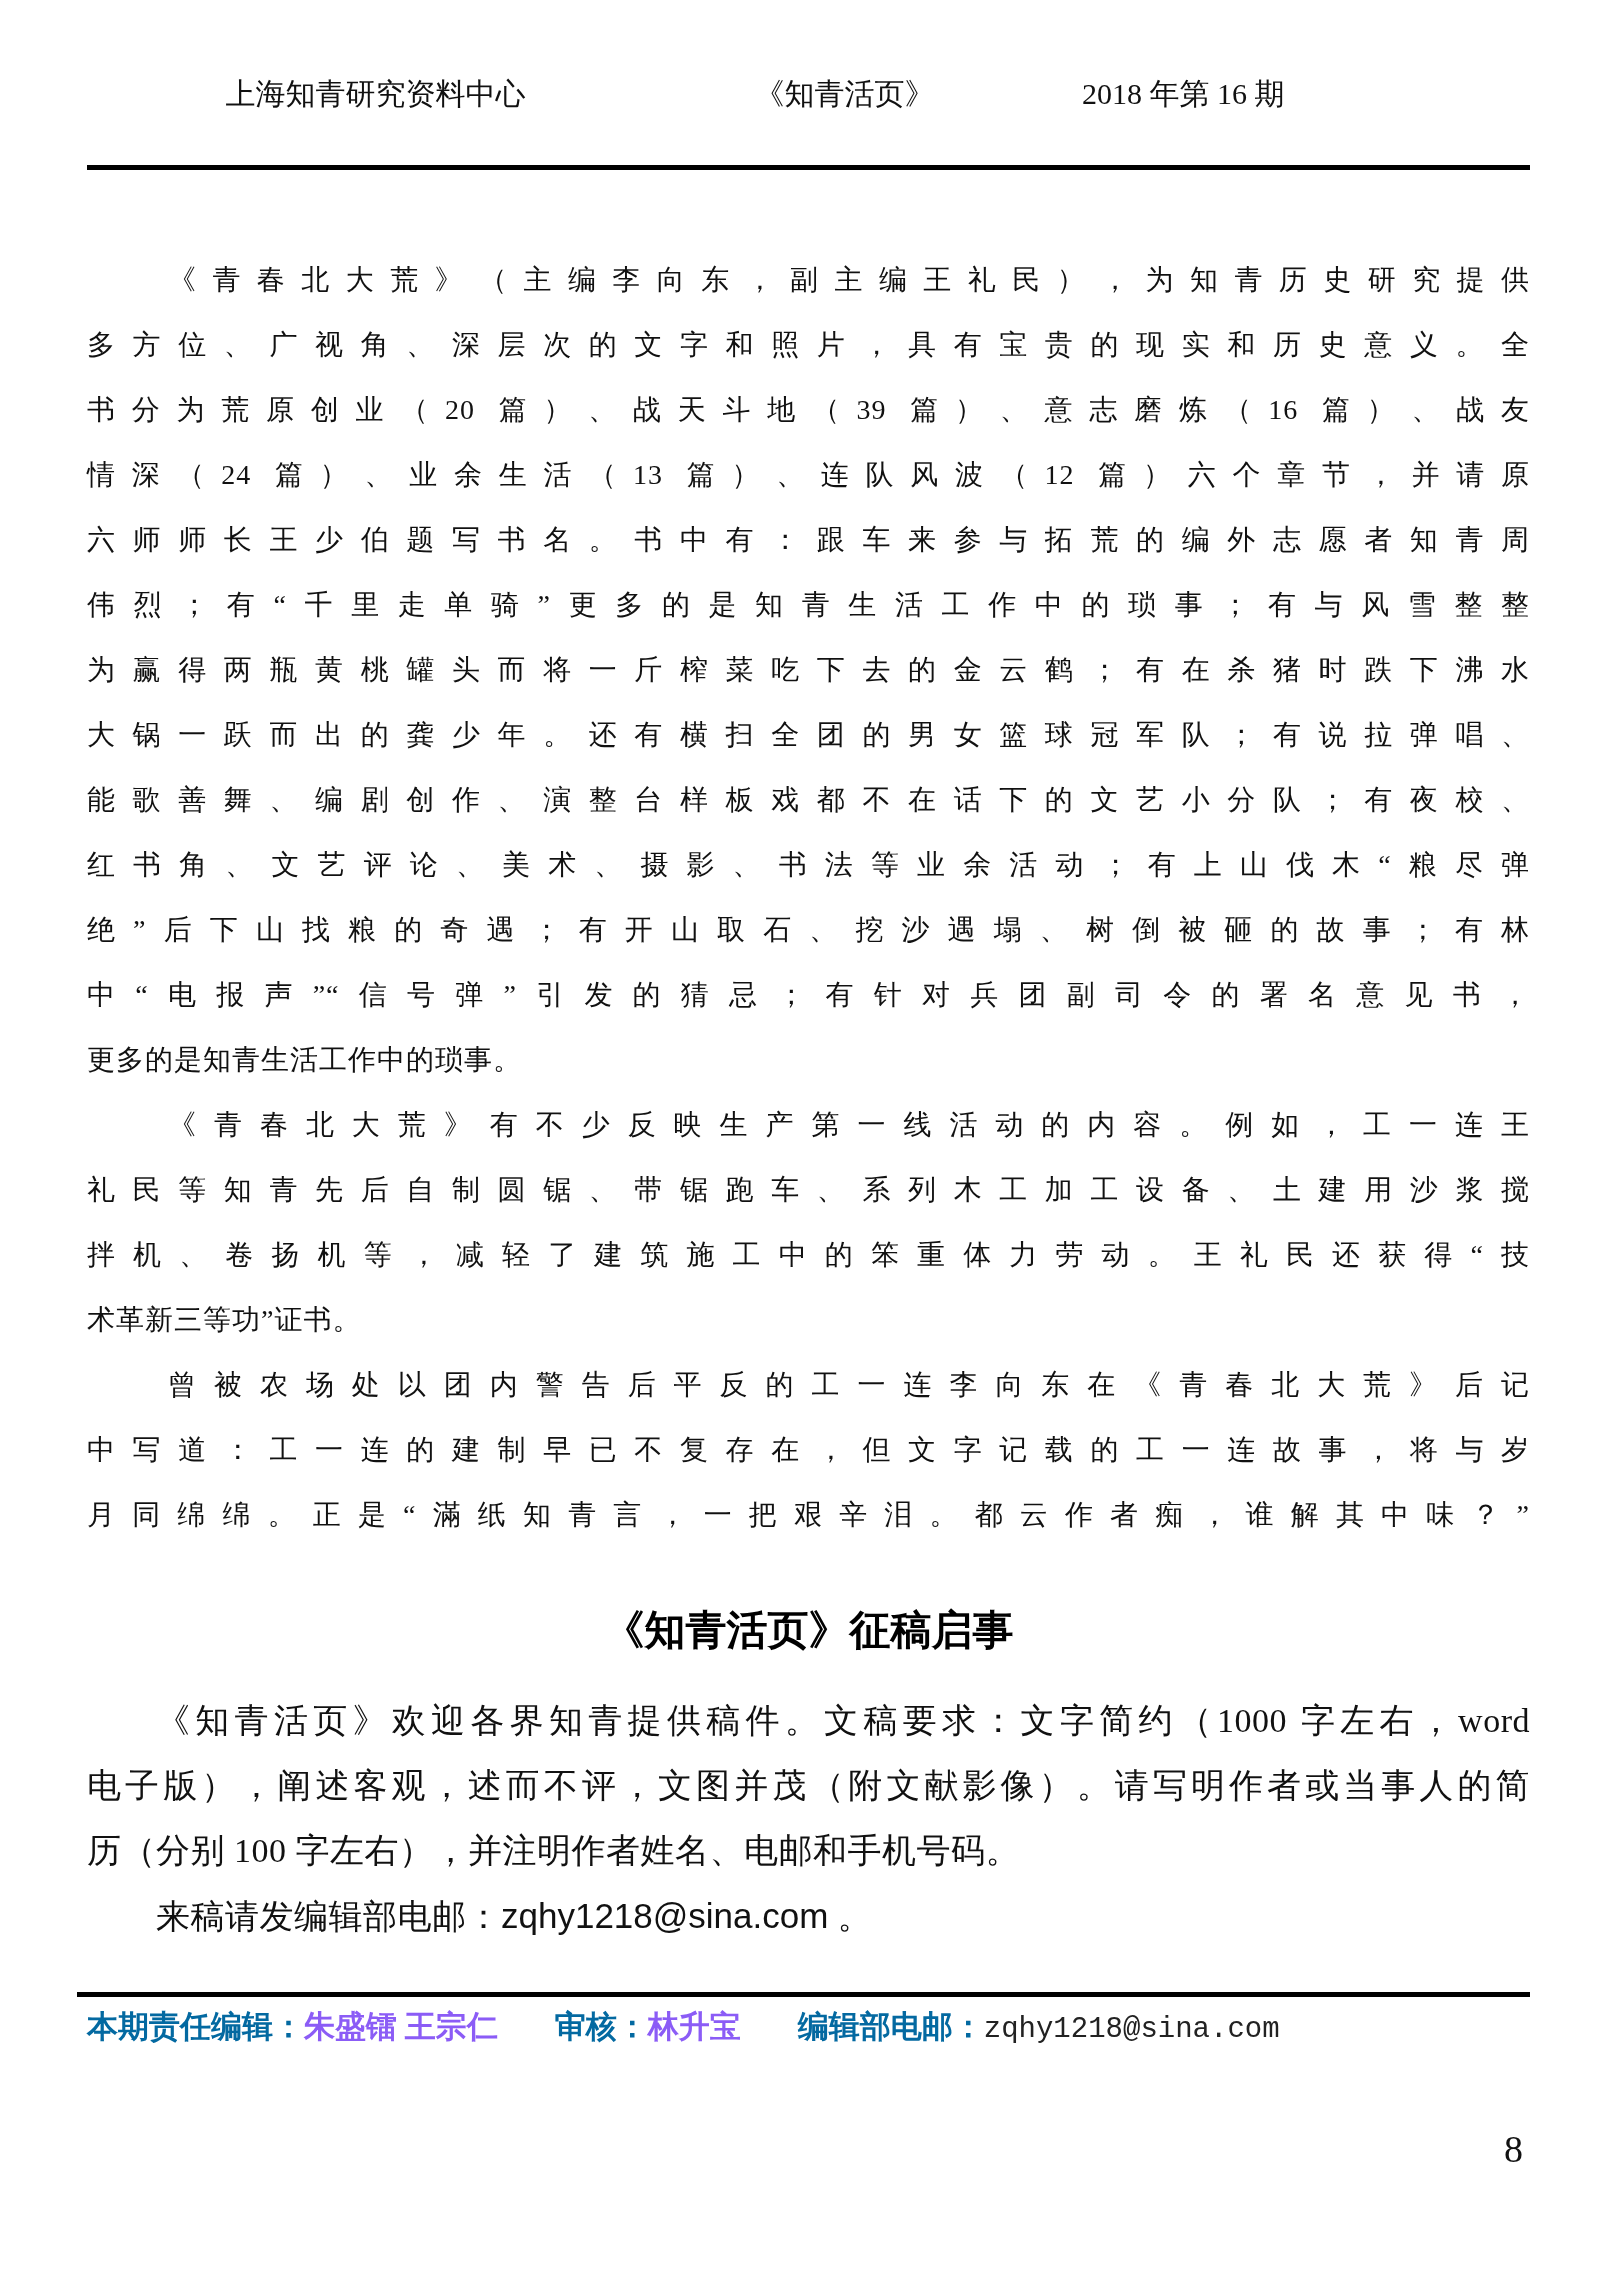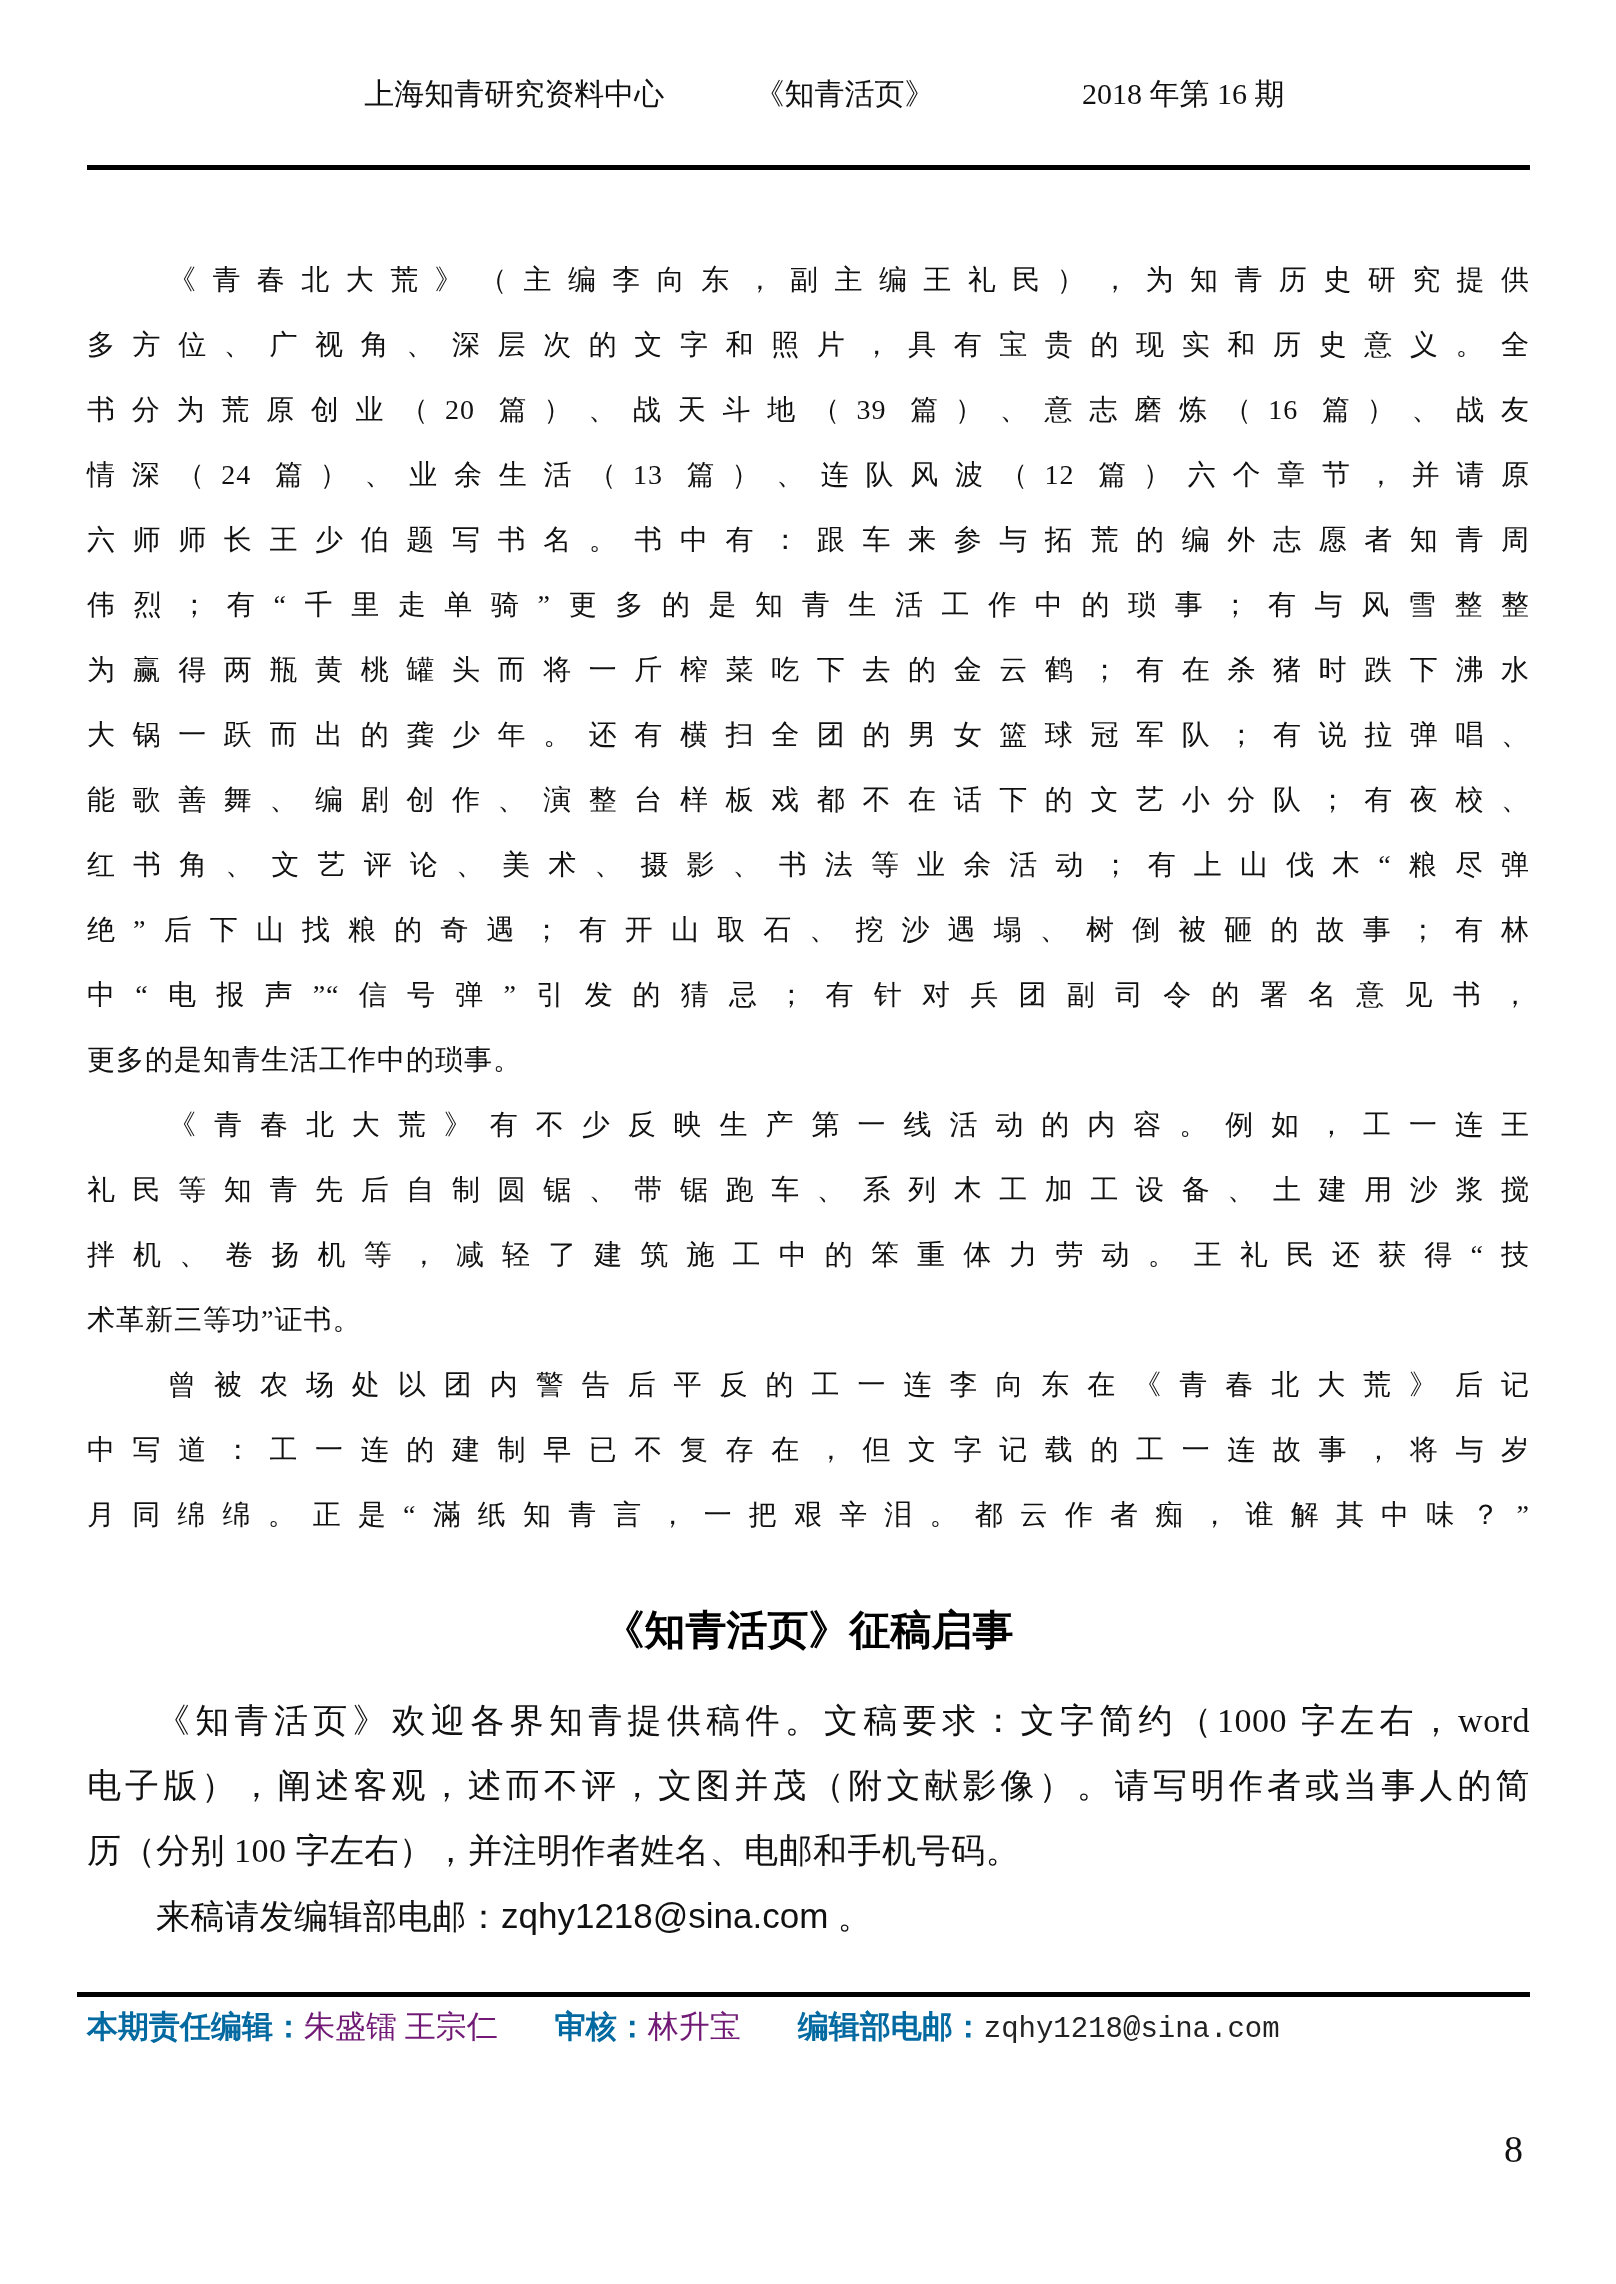--- a/index.html
+++ b/index.html
@@ -9,21 +9,21 @@
     margin:0 auto;
     background:#ffffff;
     color:#111111;
     font-family:"Liberation Serif", serif;
     box-sizing:border-box;
     padding:74px 87px 0 87px;
     overflow:hidden;
   }
   
   .header-row{display:flex;font-size:30px;line-height:40px;}
-  .header-row .h-left{width:40%;text-align:right;}
+  .header-row .h-left{width:40%;text-align:center;}
   .header-row .h-center{width:25%;text-align:center;}
   .header-row .h-right{width:35%;text-align:left;padding-left:57px;box-sizing:border-box;}
   .rule{border-top:5px solid #000;margin-top:51px;}
 
   
   .article{margin-top:77px;font-size:28px;line-height:65px;letter-spacing:1px;}
   .line{min-height:65px;}
   .j{text-align:justify;text-align-last:justify;}
   .indent{text-indent:81px;}
 
@@ -35,21 +35,21 @@
   }
   .notice-body{margin-top:13px;font-size:34px;line-height:58px;letter-spacing:0.5px;}
   .indent2{text-indent:69px;}
   .submit-line{text-indent:69px;}
   .email-sans{font-family:"Liberation Sans", sans-serif;font-size:35px;letter-spacing:0;}
 
   
   .footer-rule{border-top:5px solid #000;margin-top:40px;margin-left:-10px;}
   .footer-text{margin-top:8px;font-size:31px;line-height:44px;white-space:nowrap;}
   .flabel{font-family:"Liberation Sans", sans-serif;font-weight:bold;color:#0369a1;}
-  .fval{margin-right:57px;color:#701a75;}
+  .fval{margin-right:57px;color:#8b5cf6;font-weight:bold;}
   .femail{font-family:"Liberation Mono", monospace;font-size:29px;color:#222;}
 
   .page-number{position:absolute;right:94px;top:2127px;font-size:38px;color:#111;}
 </style>
 </head>
 <body>
 
 <div class="page">
 
   <header>

